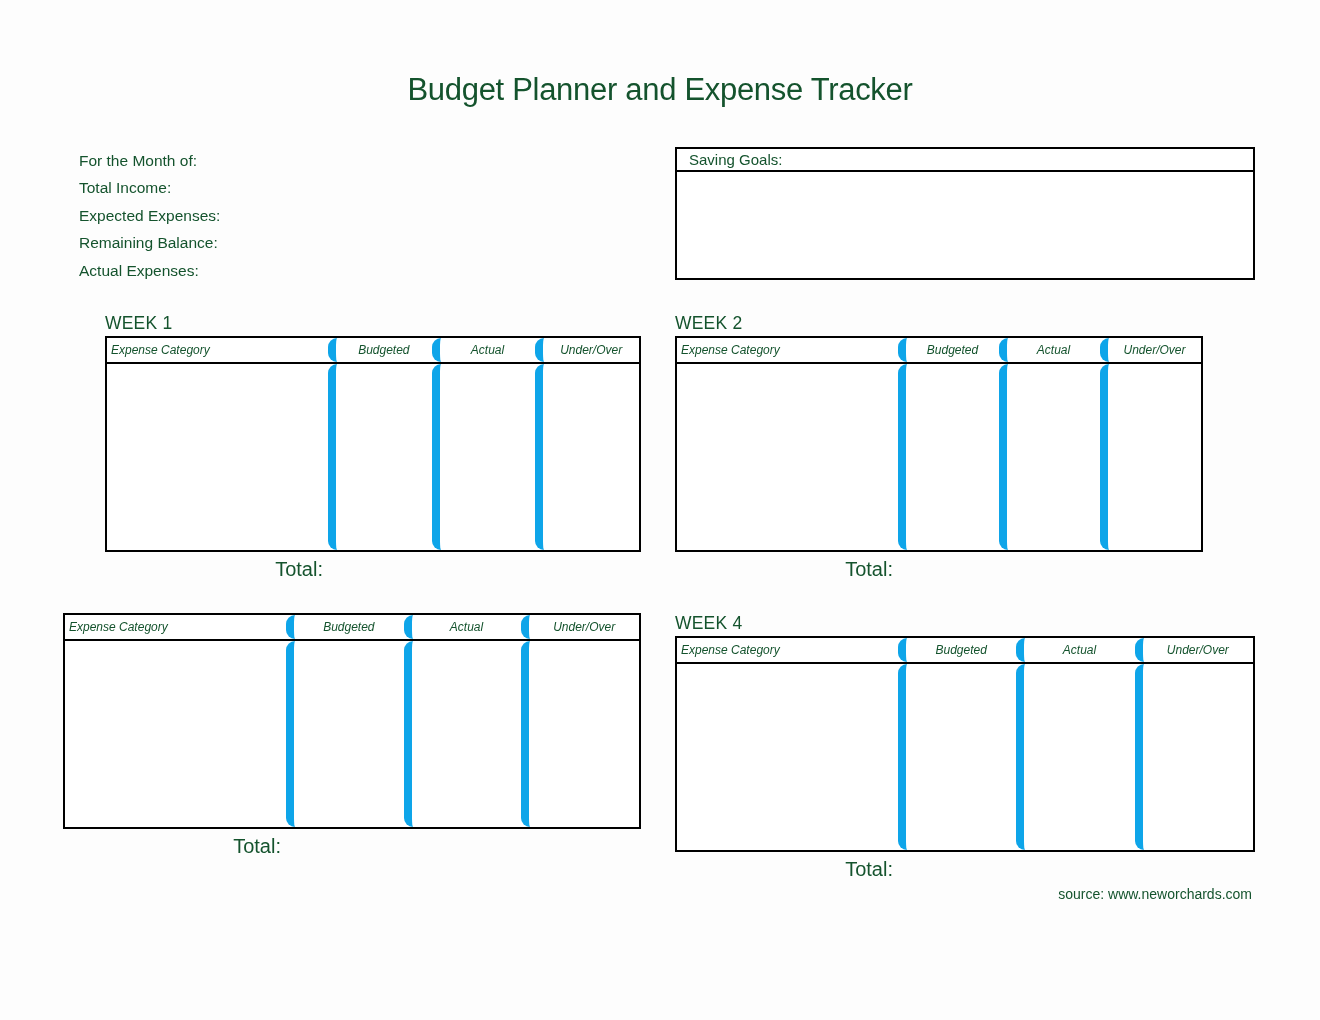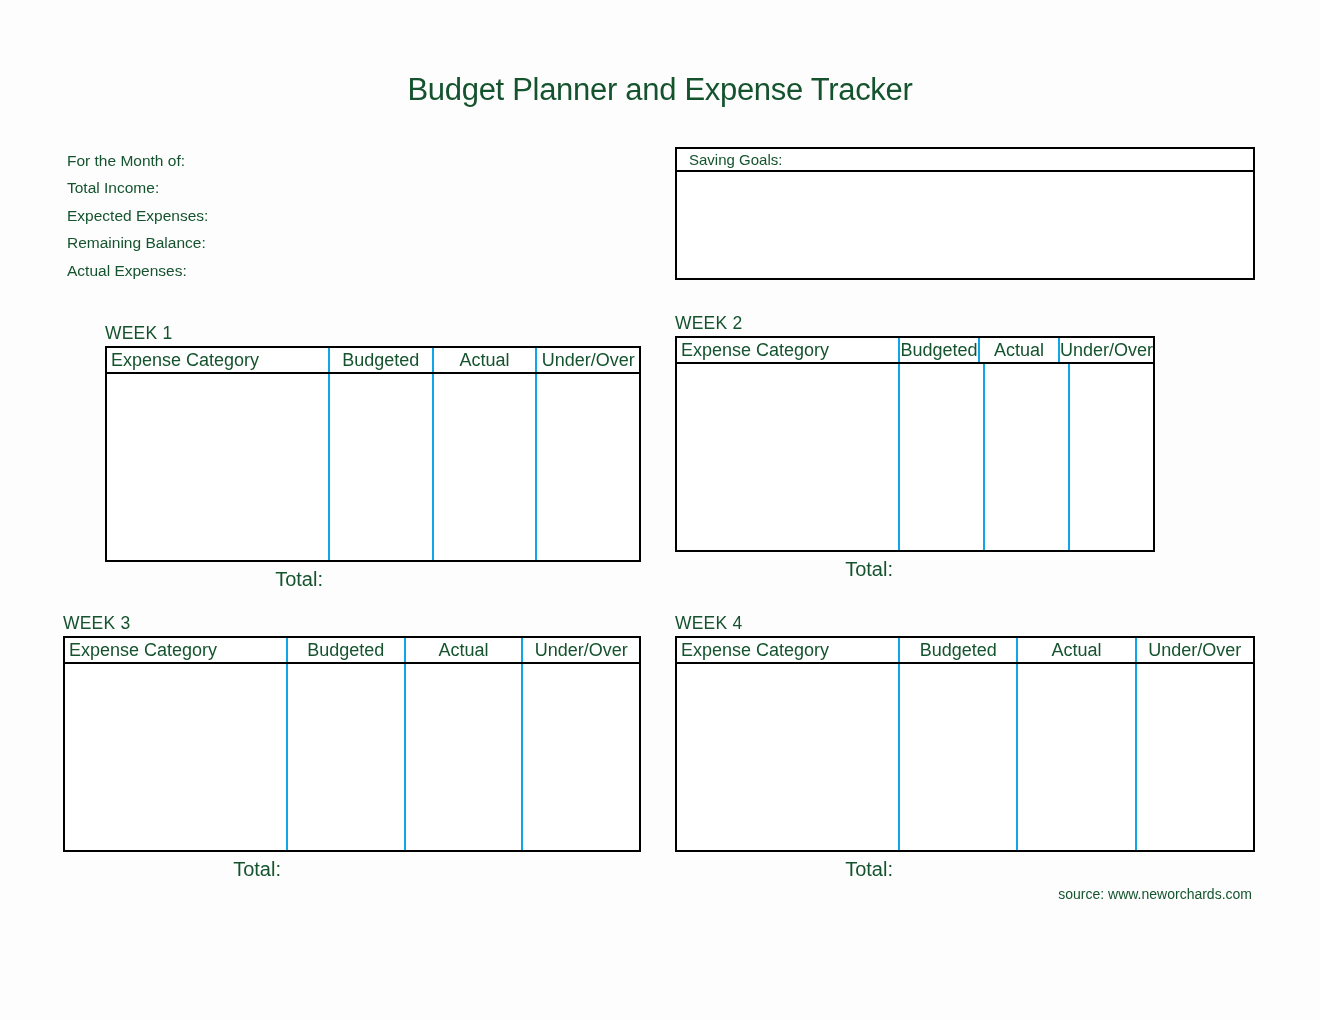--- a/index.html
+++ b/index.html
@@ -28,20 +28,21 @@
     position: absolute;
     left: 67px;
     top: 147px;
     width: 420px;
   }
   .summary-row {
     height: 27.5px;
     display: flex;
     align-items: center;
     font-size: 15.5px;
+    margin-left: 12px;
   }
   .summary-value { flex: 1; min-height: 20px; }
   
   .saving-goals {
     position: absolute;
     left: 675px;
     top: 147px;
     width: 580px;
     height: 133px;
     border: 2px solid #000;
@@ -51,47 +52,48 @@
     height: 23px;
     border-bottom: 2px solid #000;
     display: flex;
     align-items: center;
     padding: 0 12px;
     font-size: 15px;
   }
   .sg-body { height: 106px; }
   
   .week { position: absolute; width: 578px; }
-  .week.pos-w1 { left: 63px;  top: 323px; padding-left: 42px; }
-  .week.pos-w2 { left: 675px; top: 313px; width: 480px; }
+  .week.pos-w1 { left: 63px;  top: 313px; padding-left: 42px; }
+  .week.pos-w2 { left: 675px; top: 313px; width: 528px; }
   .week.pos-w3 { left: 63px;  top: 613px; }
   .week.pos-w4 { left: 675px; top: 613px; width: 580px; }
   .week-label {
     font-size: 17.5px;
     height: 20px;
     line-height: 20px;
     margin-bottom: 3px;
     letter-spacing: 0.2px;
   }
   .week-table {
     border: 2px solid #000;
     background: #fff;
     width: 100%;
   }
   .trow { display: flex; align-items: stretch; }
   .thead { height: 26px; border-bottom: 2px solid #000; }
   .tbody { height: 186px; }
   .cell { position: relative; }
-  .cell + .cell { border-left: 2px solid #0ea5e9; }
+  .cell + .cell { border-left: 8px solid #0ea5e9; border-radius: 9px; }
   .cell.cat { width: 221px; flex: 0 0 221px; }
   .cell.num { flex: 1 1 0; }
   .hcell {
-    font-size: 18px;
+    font-size: 12px;
     display: flex;
     align-items: center;
+    font-style: italic;
   }
   .hcell.cat { justify-content: flex-start; padding-left: 4px; }
   .hcell.num { justify-content: center; }
   .total-row {
     margin-top: 8px;
     width: 221px;
     text-align: right;
     padding-right: 3px;
     font-size: 20px;
     height: 19px;
@@ -173,21 +175,20 @@
         <div class="cell cat"></div>
         <div class="cell num"></div>
         <div class="cell num"></div>
         <div class="cell num"></div>
       </div>
     </div>
     <div class="total-row">Total:</div>
   </section>
 
   <section class="week pos-w3">
-    <div class="week-label">WEEK 3</div>
     <div class="week-table">
       <div class="trow thead">
         <div class="cell cat hcell">Expense Category</div>
         <div class="cell num hcell num">Budgeted</div>
         <div class="cell num hcell num">Actual</div>
         <div class="cell num hcell num">Under/Over</div>
       </div>
       <div class="trow tbody">
         <div class="cell cat"></div>
         <div class="cell num"></div>

